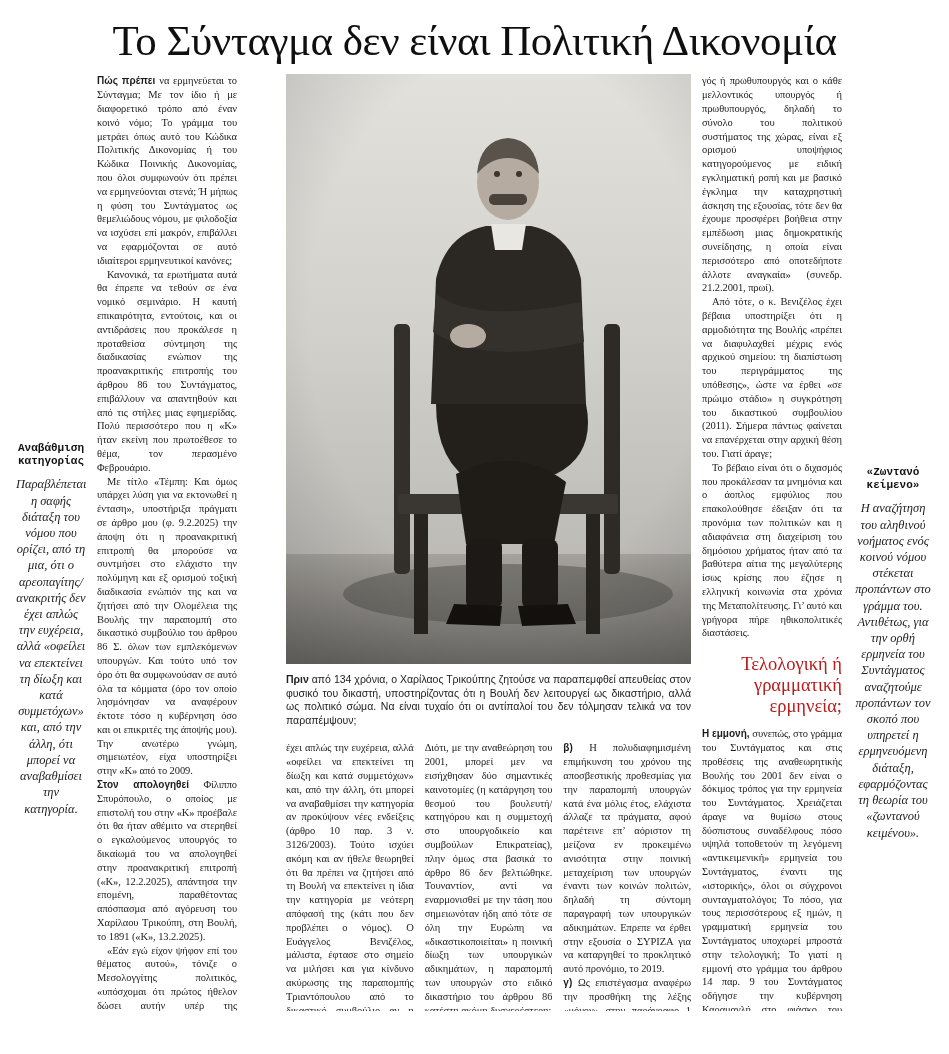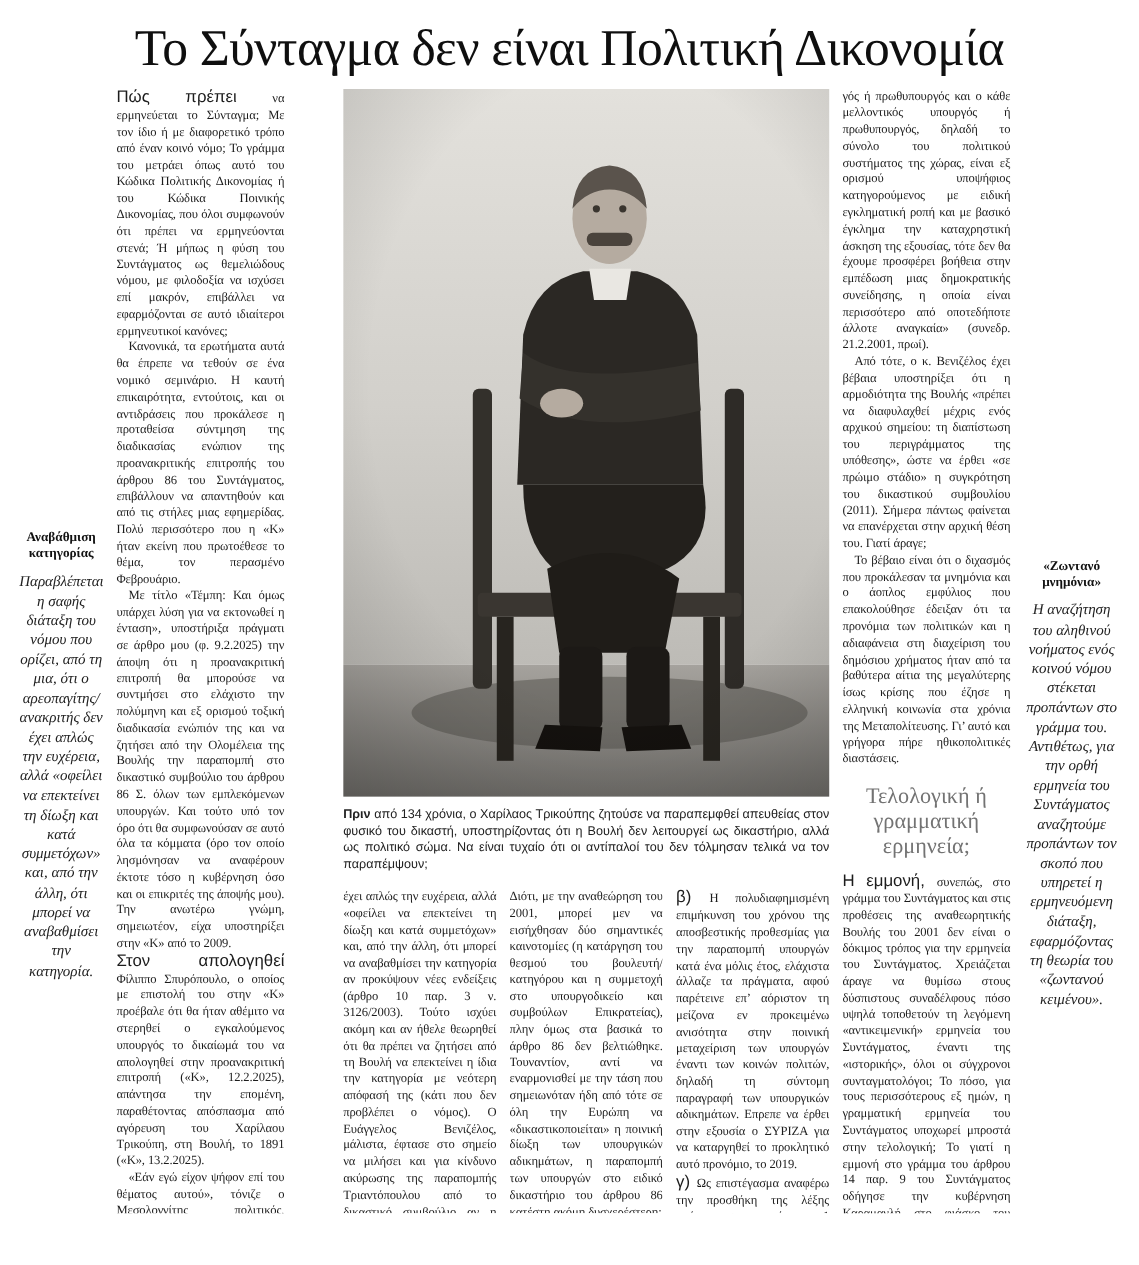--- a/index.html
+++ b/index.html
@@ -8,25 +8,25 @@
   h1.title{margin:4px 0 0;font-family:"Liberation Serif",serif;font-weight:400;font-size:43px;line-height:1.08;text-align:center;color:#0f0f0f;letter-spacing:-0.5px;}
   .byline{margin:16px 0 0 81px;font-size:11px;font-family:"Liberation Serif",serif;color:#111;}
   .byline .pre{font-style:italic;font-family:"Liberation Serif",serif;}
   .byline .name{font-family:"Liberation Sans",sans-serif;font-weight:700;letter-spacing:.2px;font-size:10.5px;}
   .grid{display:grid;grid-template-columns:70px 140px 443px 140px 80px;column-gap:11px;margin-top:10px;height:937px;overflow:hidden;}
   .colbox{height:937px;overflow:hidden;}
   
   .col p{margin:0;font-size:10.5px;line-height:13.8px;text-align:justify;letter-spacing:-0.1px;color:#1c1c1c;}
   .col p{text-indent:10px;}
   .col p:first-child,.col p.leadp,.col h2 + p{text-indent:0;}
-  .col b.lead{font-family:"Liberation Sans",sans-serif;font-weight:400;font-size:14px;letter-spacing:0;}
-  .col h2.subhead{margin:14px 0 10px;font-family:"Liberation Serif",serif;font-weight:400;font-size:18.5px;line-height:21px;text-align:center;white-space:pre-line;color:#737373;}
+  .col b.lead{font-family:"Liberation Sans",sans-serif;font-weight:700;font-size:10px;letter-spacing:0;}
+  .col h2.subhead{margin:14px 0 10px;font-family:"Liberation Serif",serif;font-weight:400;font-size:18.5px;line-height:21px;text-align:right;white-space:pre-line;color:#b91c1c;}
   
   .mq{font-family:"Liberation Serif",serif;}
-  .mq .mq-head{font-family:Liberation Serif, serif;font-weight:700;font-size:11px;line-height:13px;text-align:center;color:#111;margin-bottom:8px;}
+  .mq .mq-head{font-family:Liberation Mono, monospace;font-weight:700;font-size:11px;line-height:13px;text-align:center;color:#111;margin-bottom:8px;}
   .mq .mq-body{font-style:italic;font-size:12.5px;line-height:16.2px;text-align:center;color:#222;}
   .mq.leftq{padding-top:368px;}
   .mq.rightq{padding-top:392px;}
   
   .mid{display:flex;flex-direction:column;height:937px;overflow:hidden;padding-left:38px;}
   figure.photo{margin:0;padding:0;}
   figure.photo svg{display:block;width:443px;height:590px;}
   figcaption.caption{margin-top:9px;font-family:"Liberation Sans",sans-serif;font-size:10.5px;line-height:13.5px;text-align:justify;color:#222;}
   figcaption.caption b{font-size:10.5px;}
   .mid-cols{display:grid;grid-template-columns:1fr 1fr 1fr;column-gap:11px;margin-top:14px;flex:1;overflow:hidden;}
@@ -125,18 +125,18 @@
     <div class="col colbox">
         <p>γός ή πρωθυπουργός και ο κάθε μελλοντικός υπουργός ή πρωθυπουργός, δηλαδή το σύνολο του πολιτικού συστήματος της χώρας, είναι εξ ορισμού υποψήφιος κατηγορούμενος με ειδική εγκληματική ροπή και με βασικό έγκλημα την καταχρηστική άσκηση της εξουσίας, τότε δεν θα έχουμε προσφέρει βοήθεια στην εμπέδωση μιας δημοκρατικής συνείδησης, η οποία είναι περισσότερο από οποτεδήποτε άλλοτε αναγκαία» (συνεδρ. 21.2.2001, πρωί).</p>
         <p>Από τότε, ο κ. Βενιζέλος έχει βέβαια υποστηρίξει ότι η αρμοδιότητα της Βουλής «πρέπει να διαφυλαχθεί μέχρις ενός αρχικού σημείου: τη διαπίστωση του περιγράμματος της υπόθεσης», ώστε να έρθει «σε πρώιμο στάδιο» η συγκρότηση του δικαστικού συμβουλίου (2011). Σήμερα πάντως φαίνεται να επανέρχεται στην αρχική θέση του. Γιατί άραγε;</p>
         <p>Το βέβαιο είναι ότι ο διχασμός που προκάλεσαν τα μνημόνια και ο άοπλος εμφύλιος που επακολούθησε έδειξαν ότι τα προνόμια των πολιτικών και η αδιαφάνεια στη διαχείριση του δημόσιου χρήματος ήταν από τα βαθύτερα αίτια της μεγαλύτερης ίσως κρίσης που έζησε η ελληνική κοινωνία στα χρόνια της Μεταπολίτευσης. Γι’ αυτό και γρήγορα πήρε ηθικοπολιτικές διαστάσεις.</p>
         <h2 class="subhead">Τελολογική ή
 γραμματική ερμηνεία;</h2>
         <p class="leadp"><b class="lead">Η εμμονή, </b>συνεπώς, στο γράμμα του Συντάγματος και στις προθέσεις της αναθεωρητικής Βουλής του 2001 δεν είναι ο δόκιμος τρόπος για την ερμηνεία του Συντάγματος. Χρειάζεται άραγε να θυμίσω στους δύσπιστους συναδέλφους πόσο υψηλά τοποθετούν τη λεγόμενη «αντικειμενική» ερμηνεία του Συντάγματος, έναντι της «ιστορικής», όλοι οι σύγχρονοι συνταγματολόγοι; Το πόσο, για τους περισσότερους εξ ημών, η γραμματική ερμηνεία του Συντάγματος υποχωρεί μπροστά στην τελολογική; Το γιατί η εμμονή στο γράμμα του άρθρου 14 παρ. 9 του Συντάγματος οδήγησε την κυβέρνηση Καραμανλή στο φιάσκο του «βασικού μετόχου» το 2004; Ή το γιατί η ευρεία ερμηνεία του άρθρου 125 της Συνθήκης της Λισσαβώνας επέτρεψε τον δανεισμό της χώρας μας από τους Ευρωπαίους εταίρους, προτού αυτό επιτραπεί ρητά;</p>
       </div>
 
     <aside class="mq rightq colbox">
-      <div class="mq-head">«Ζωντανό μνημόνια»</div>
+      <div class="mq-head">«Ζωντανό κείμενο»</div>
       <div class="mq-body">Η αναζήτηση του αληθινού νοήματος ενός κοινού νόμου στέκεται προπάντων στο γράμμα του. Αντιθέτως, για την ορθή ερμηνεία του Συντάγματος αναζητούμε προπάντων τον σκοπό που υπηρετεί η ερμηνευόμενη διάταξη, εφαρμόζοντας τη θεωρία του «ζωντανού κειμένου».</div>
     </aside>
 
   </div>
 </div>
 
 </body></html>

